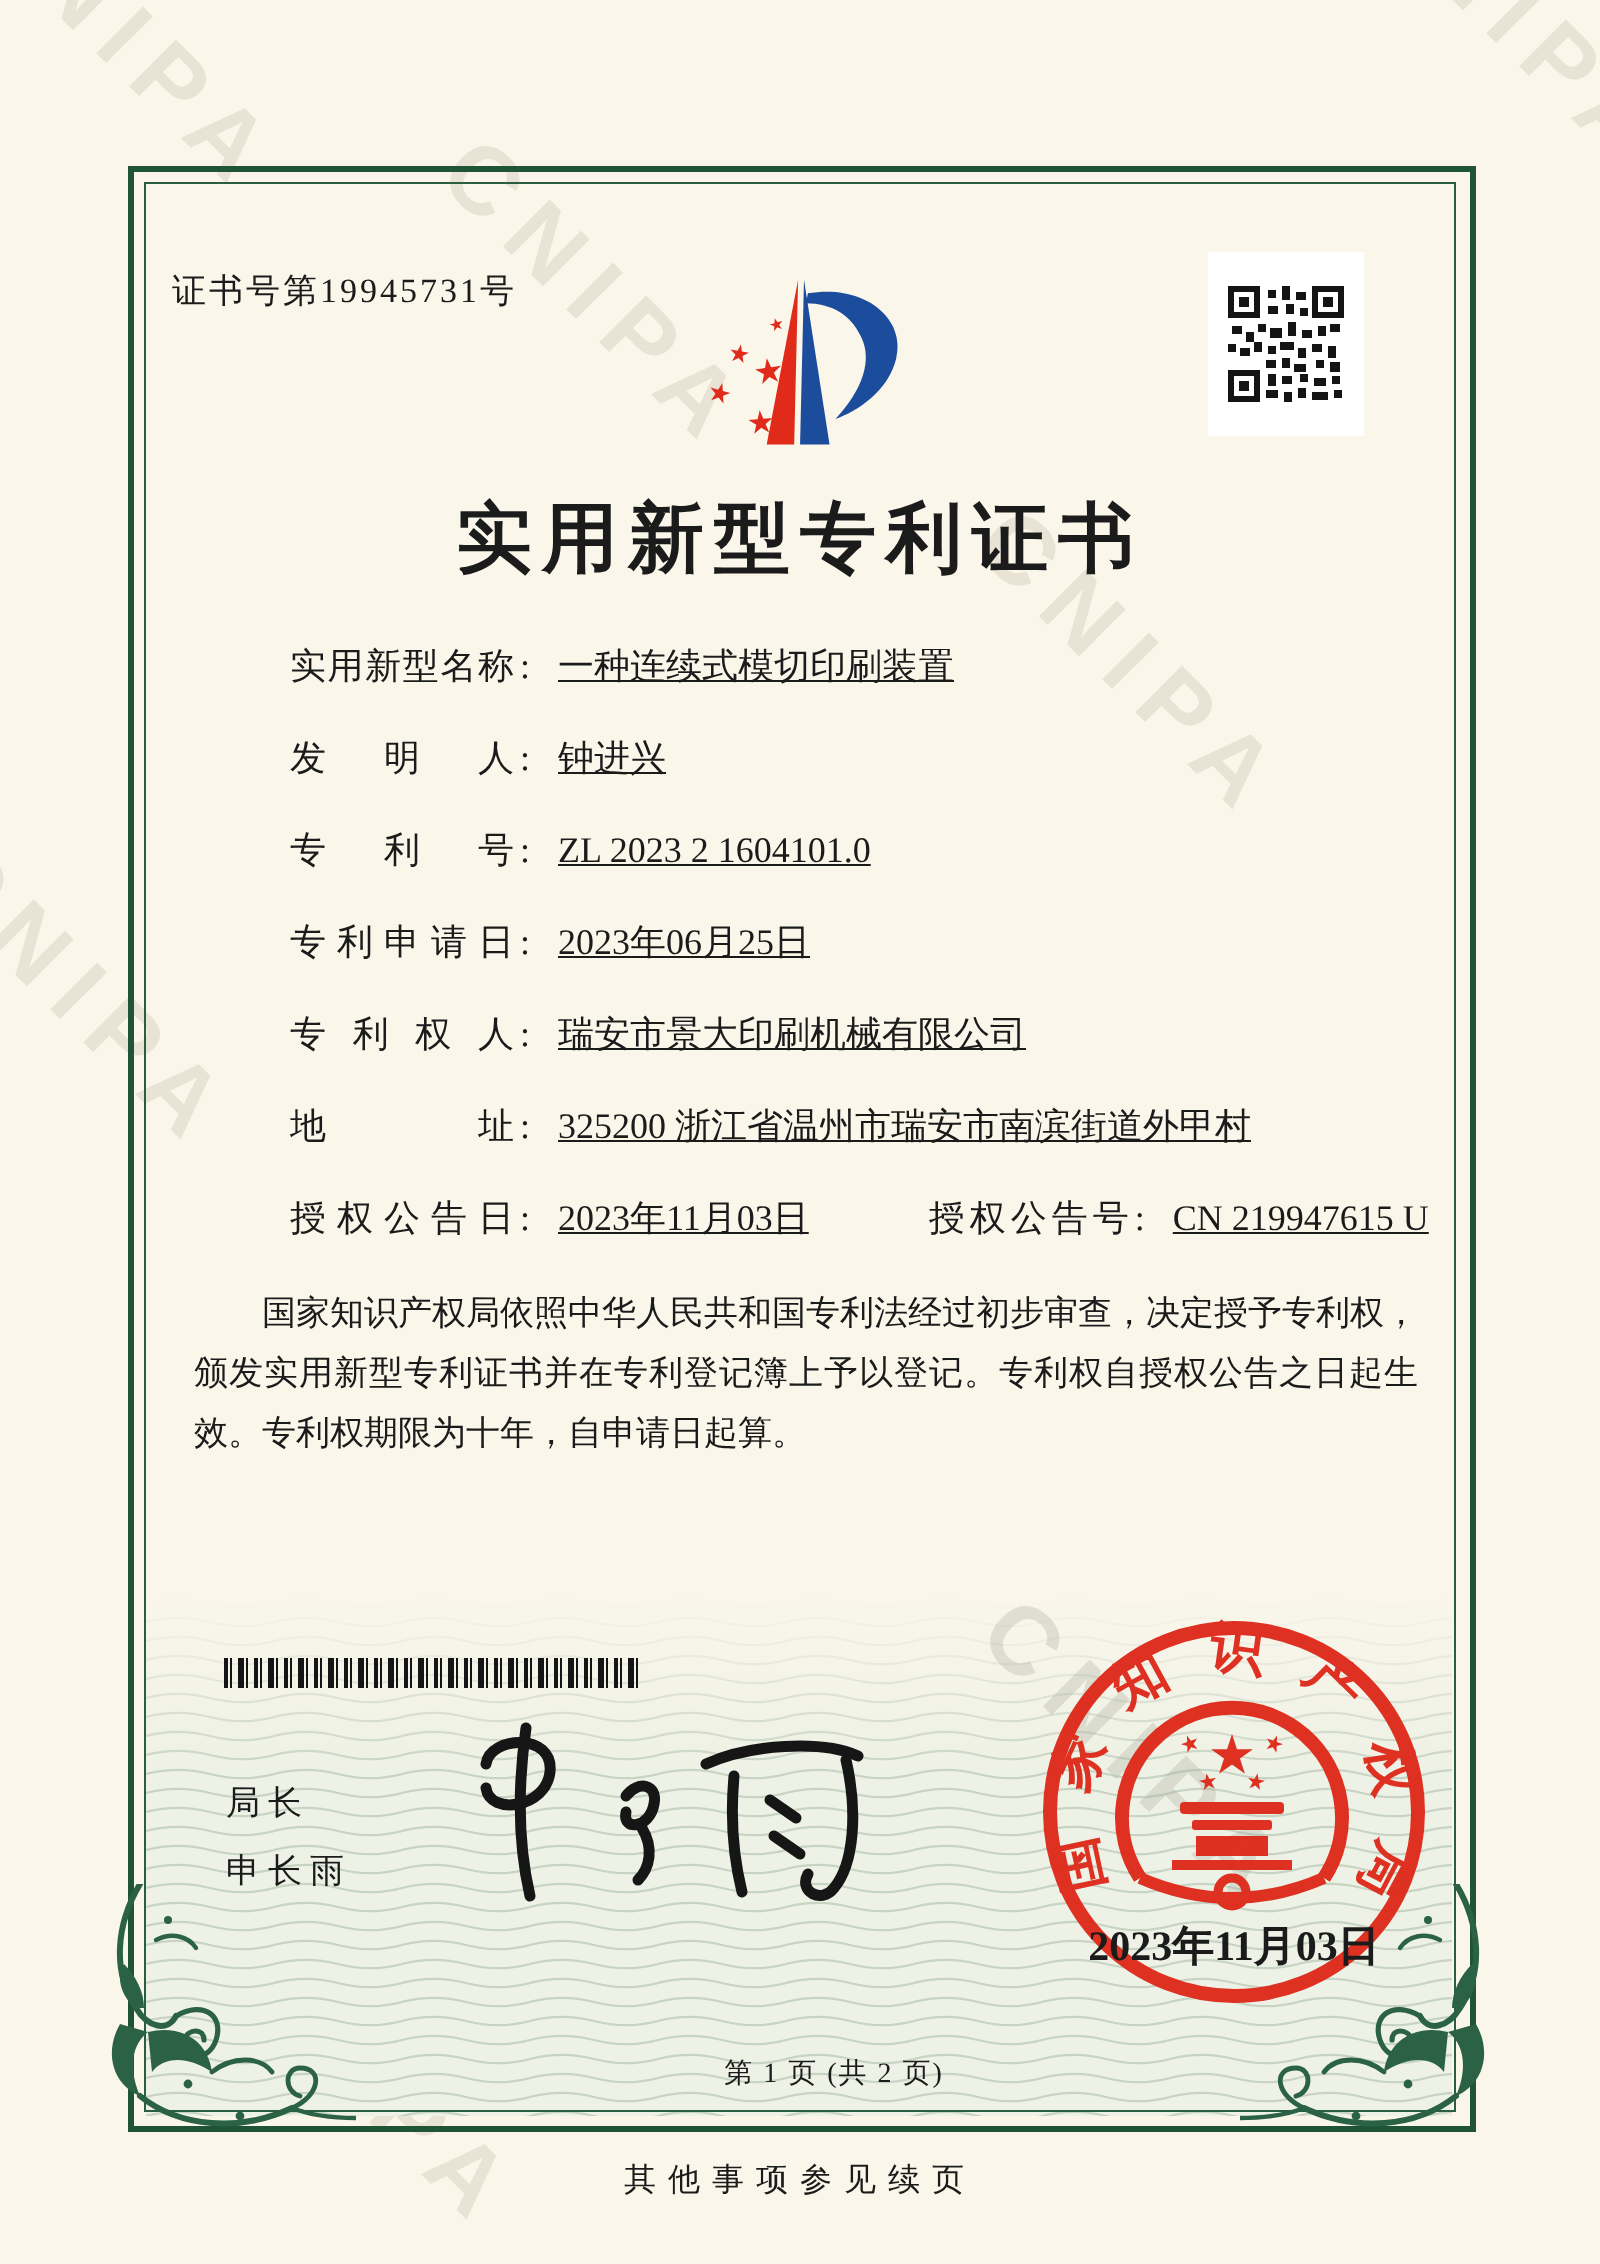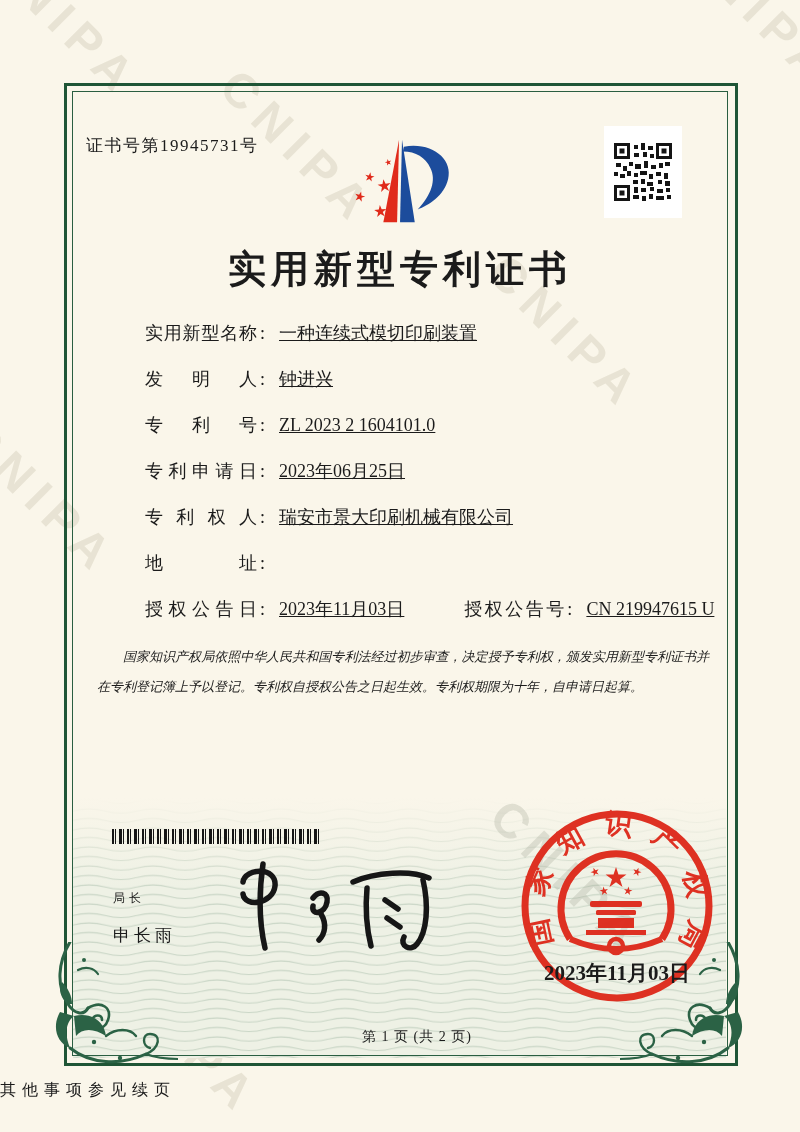--- a/index.html
+++ b/index.html
@@ -30,38 +30,38 @@
   .title{position:absolute;left:0;top:244px;width:100%;text-align:center;
          font-size:38px;font-weight:bold;letter-spacing:5px;}
   
   .fields{position:absolute;left:97px;top:310px;width:620px;font-size:18px;}
   .frow{height:46px;display:flex;align-items:center;margin-left:48px;}
   .flabel{display:inline-block;width:112px;text-align:justify;text-align-last:justify;}
   .flabel2{display:inline-block;width:100px;text-align:justify;text-align-last:justify;margin-left:60px;}
   .fcolon{margin:0 14px 0 3px;}
   .fvalue{white-space:nowrap;text-decoration:underline;}
   
-  .legal{position:absolute;left:97px;top:642px;width:612px;font-size:13px;line-height:30px;
-         font-style:italic;}
+  .legal{position:absolute;left:97px;top:642px;width:612px;font-size:17px;line-height:30px;
+         }
   .legal p{margin:0;text-indent:2em;text-align:justify;}
   
   .barcode{position:absolute;left:112px;top:829px;width:207px;height:15px;
      background:repeating-linear-gradient(90deg,#151515 0 2px,transparent 2px 3px,
      #151515 3px 4px,transparent 4px 7px,#151515 7px 10px,transparent 10px 11px,
      #151515 11px 12px,transparent 12px 15px);}
-  .director-title{position:absolute;left:113px;top:890px;font-size:12px;letter-spacing:4px;
+  .director-title{position:absolute;left:113px;top:890px;font-size:17px;letter-spacing:4px;
       font-family:"Liberation Sans","DejaVu Sans",sans-serif;}
   .director-name{position:absolute;left:113px;top:924px;font-size:17px;letter-spacing:4px;
       font-family:"Liberation Sans","DejaVu Sans",sans-serif;}
   .signature{position:absolute;left:215px;top:852px;width:220px;height:108px;}
   .seal{position:absolute;left:512px;top:801px;width:210px;height:210px;opacity:.96;}
   .seal text{font-family:"Liberation Serif","DejaVu Serif",serif;}
   .page-info{position:absolute;left:17px;top:1028px;width:100%;text-align:center;font-size:14px;
              letter-spacing:1px;}
-  .continuation{position:absolute;left:0;top:1080px;width:100%;text-align:left;font-size:16px;
+  .continuation{position:absolute;left:0;top:1080px;width:100%;text-align:center;font-size:16px;
                 letter-spacing:6px;}
   .z1{z-index:1}.z2{z-index:2}.z3{z-index:3}.z4{z-index:4}.z5{z-index:5}.z6{z-index:6}
 </style>
 </head>
 <body>
 
 <div class="page">
 
   <div class="wm" style="left:-35px;top:-8px;">CNIPA</div>
   <div class="wm" style="left:660px;top:-18px;">CNIPA</div>
@@ -224,20 +224,21 @@
         <span class="fvalue">2023年06月25日</span>
     </div>
     <div class="frow">
       <span class="flabel">专利权人</span>
         <span class="fcolon">:</span>
         <span class="fvalue">瑞安市景大印刷机械有限公司</span>
     </div>
     <div class="frow">
       <span class="flabel">地址</span>
         <span class="fcolon">:</span>
+        <span class="fvalue">325200 浙江省温州市瑞安市南滨街道外甲村</span>
     </div>
     <div class="frow">
       <span class="flabel">授权公告日</span>
         <span class="fcolon">:</span>
         <span class="fvalue">2023年11月03日</span>
       <span class="flabel2">授权公告号</span>
         <span class="fcolon">:</span>
         <span class="fvalue">CN 219947615 U</span>
     </div>
   </div>

